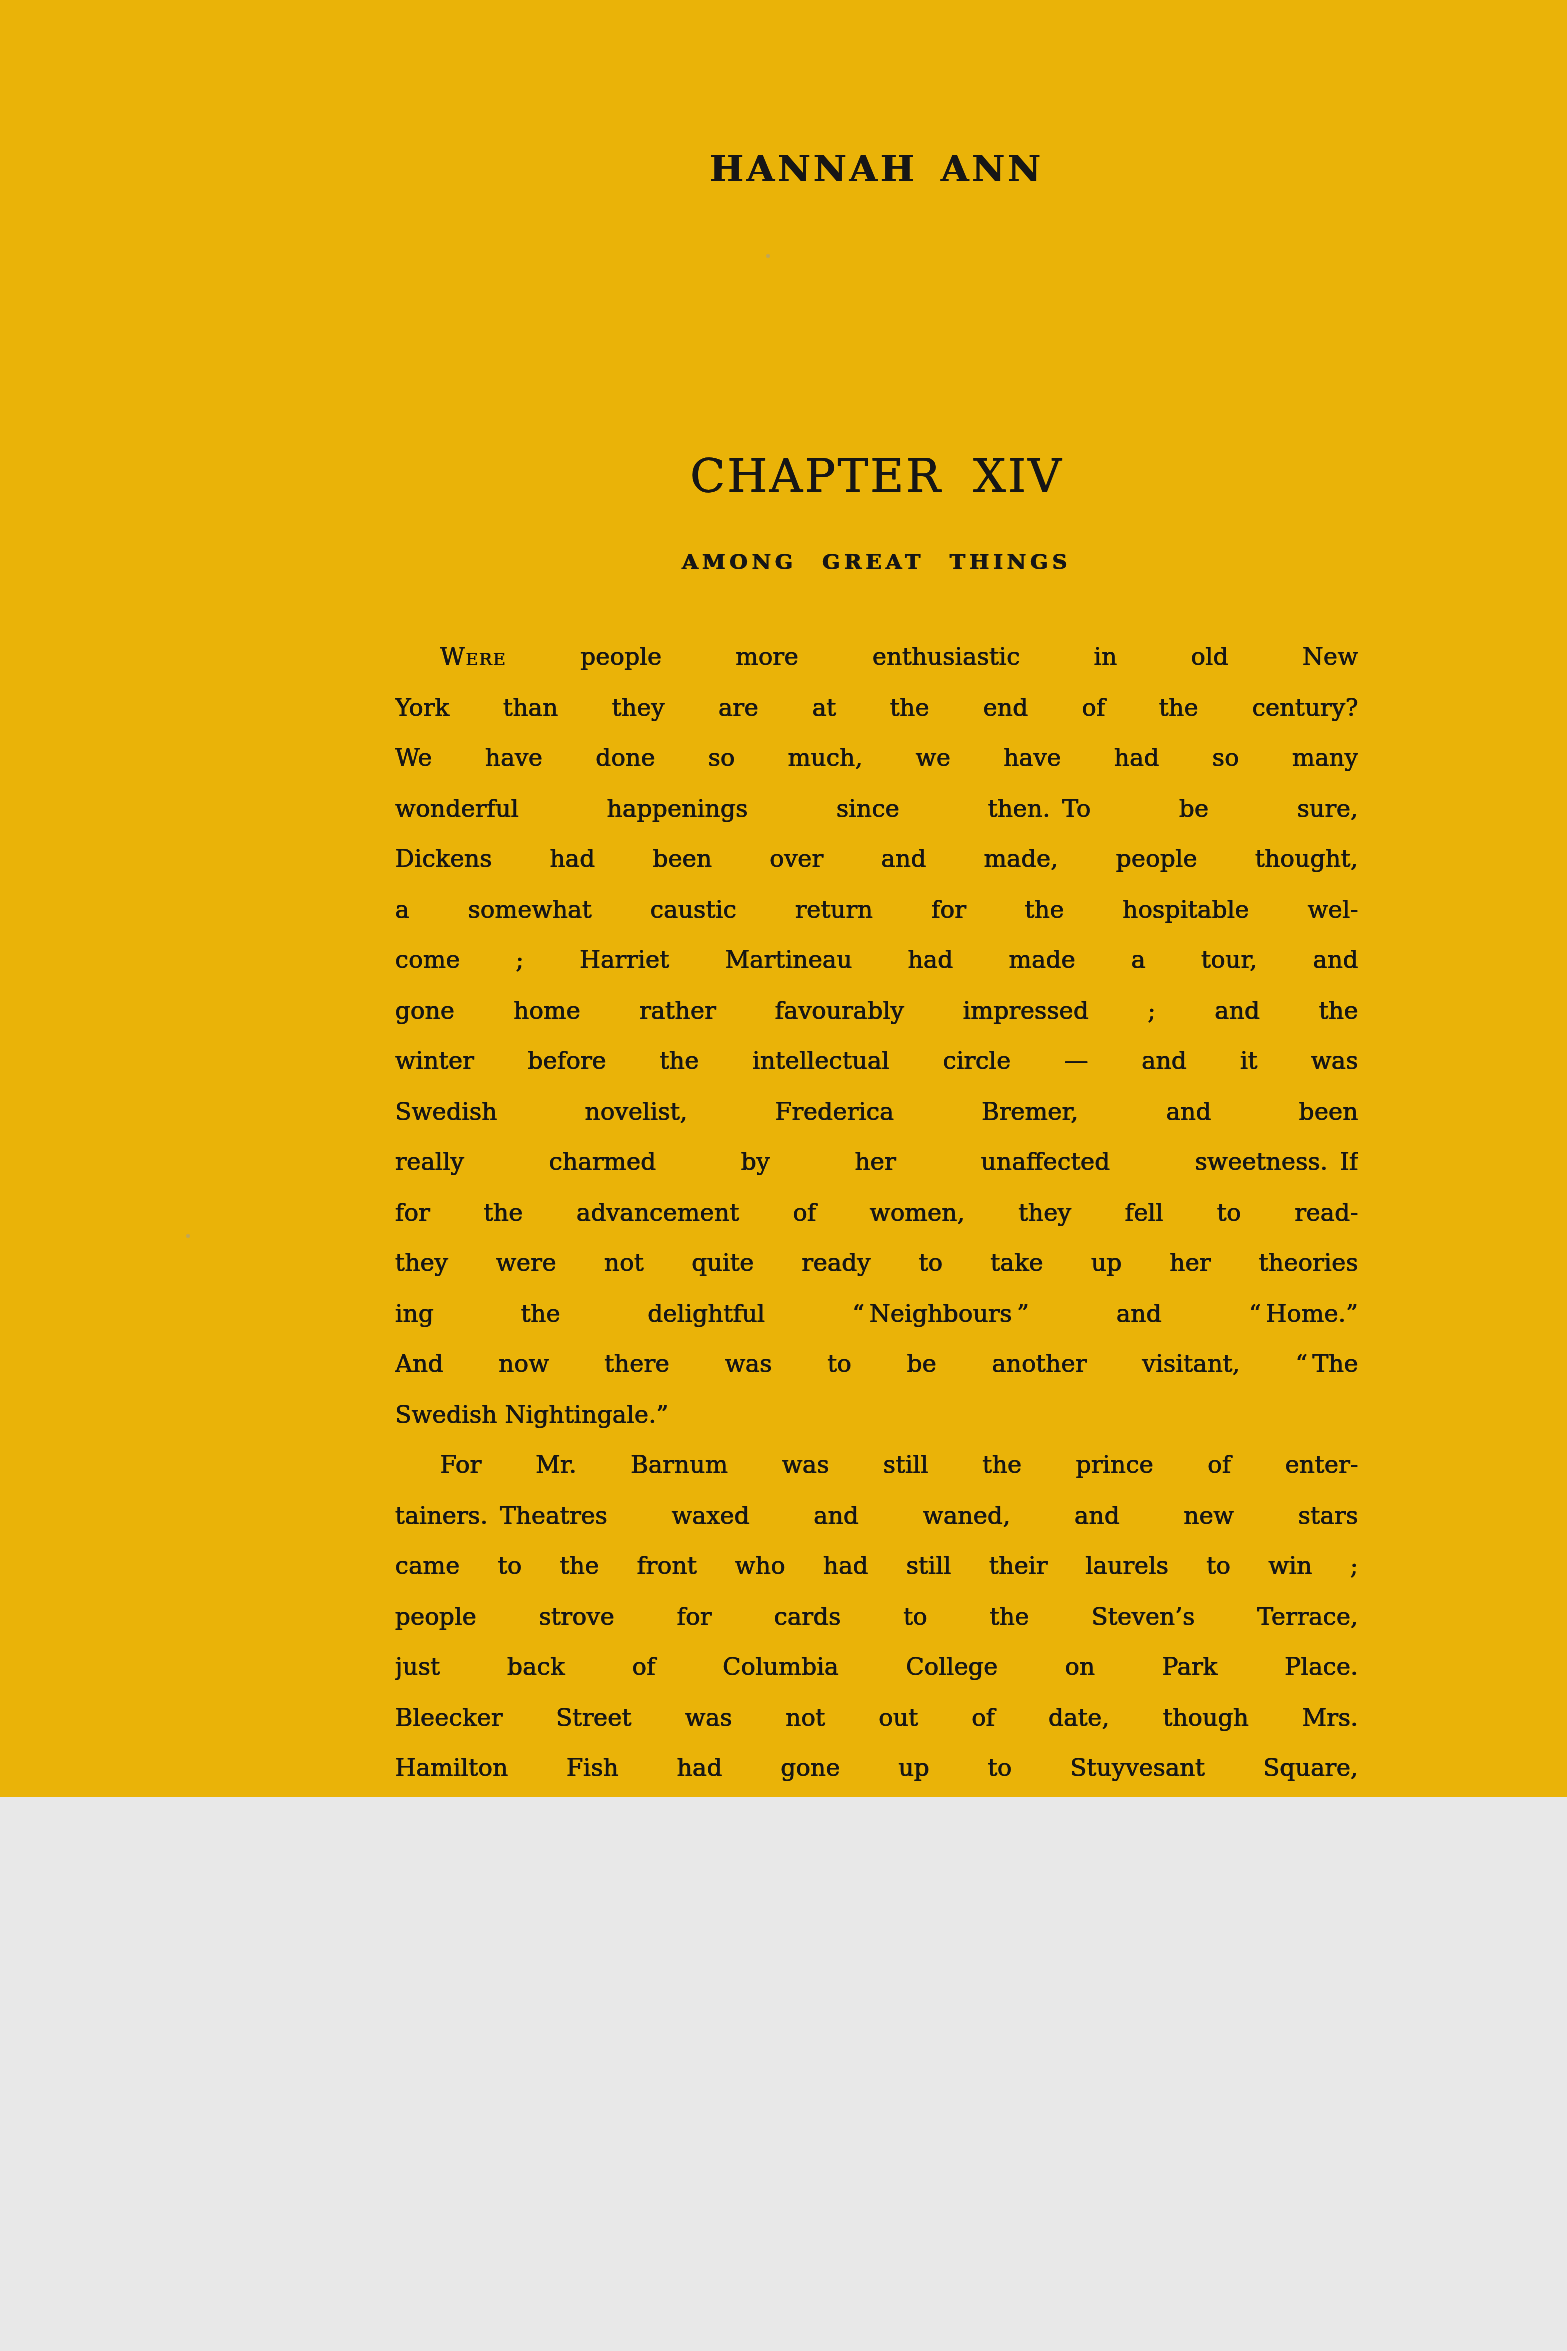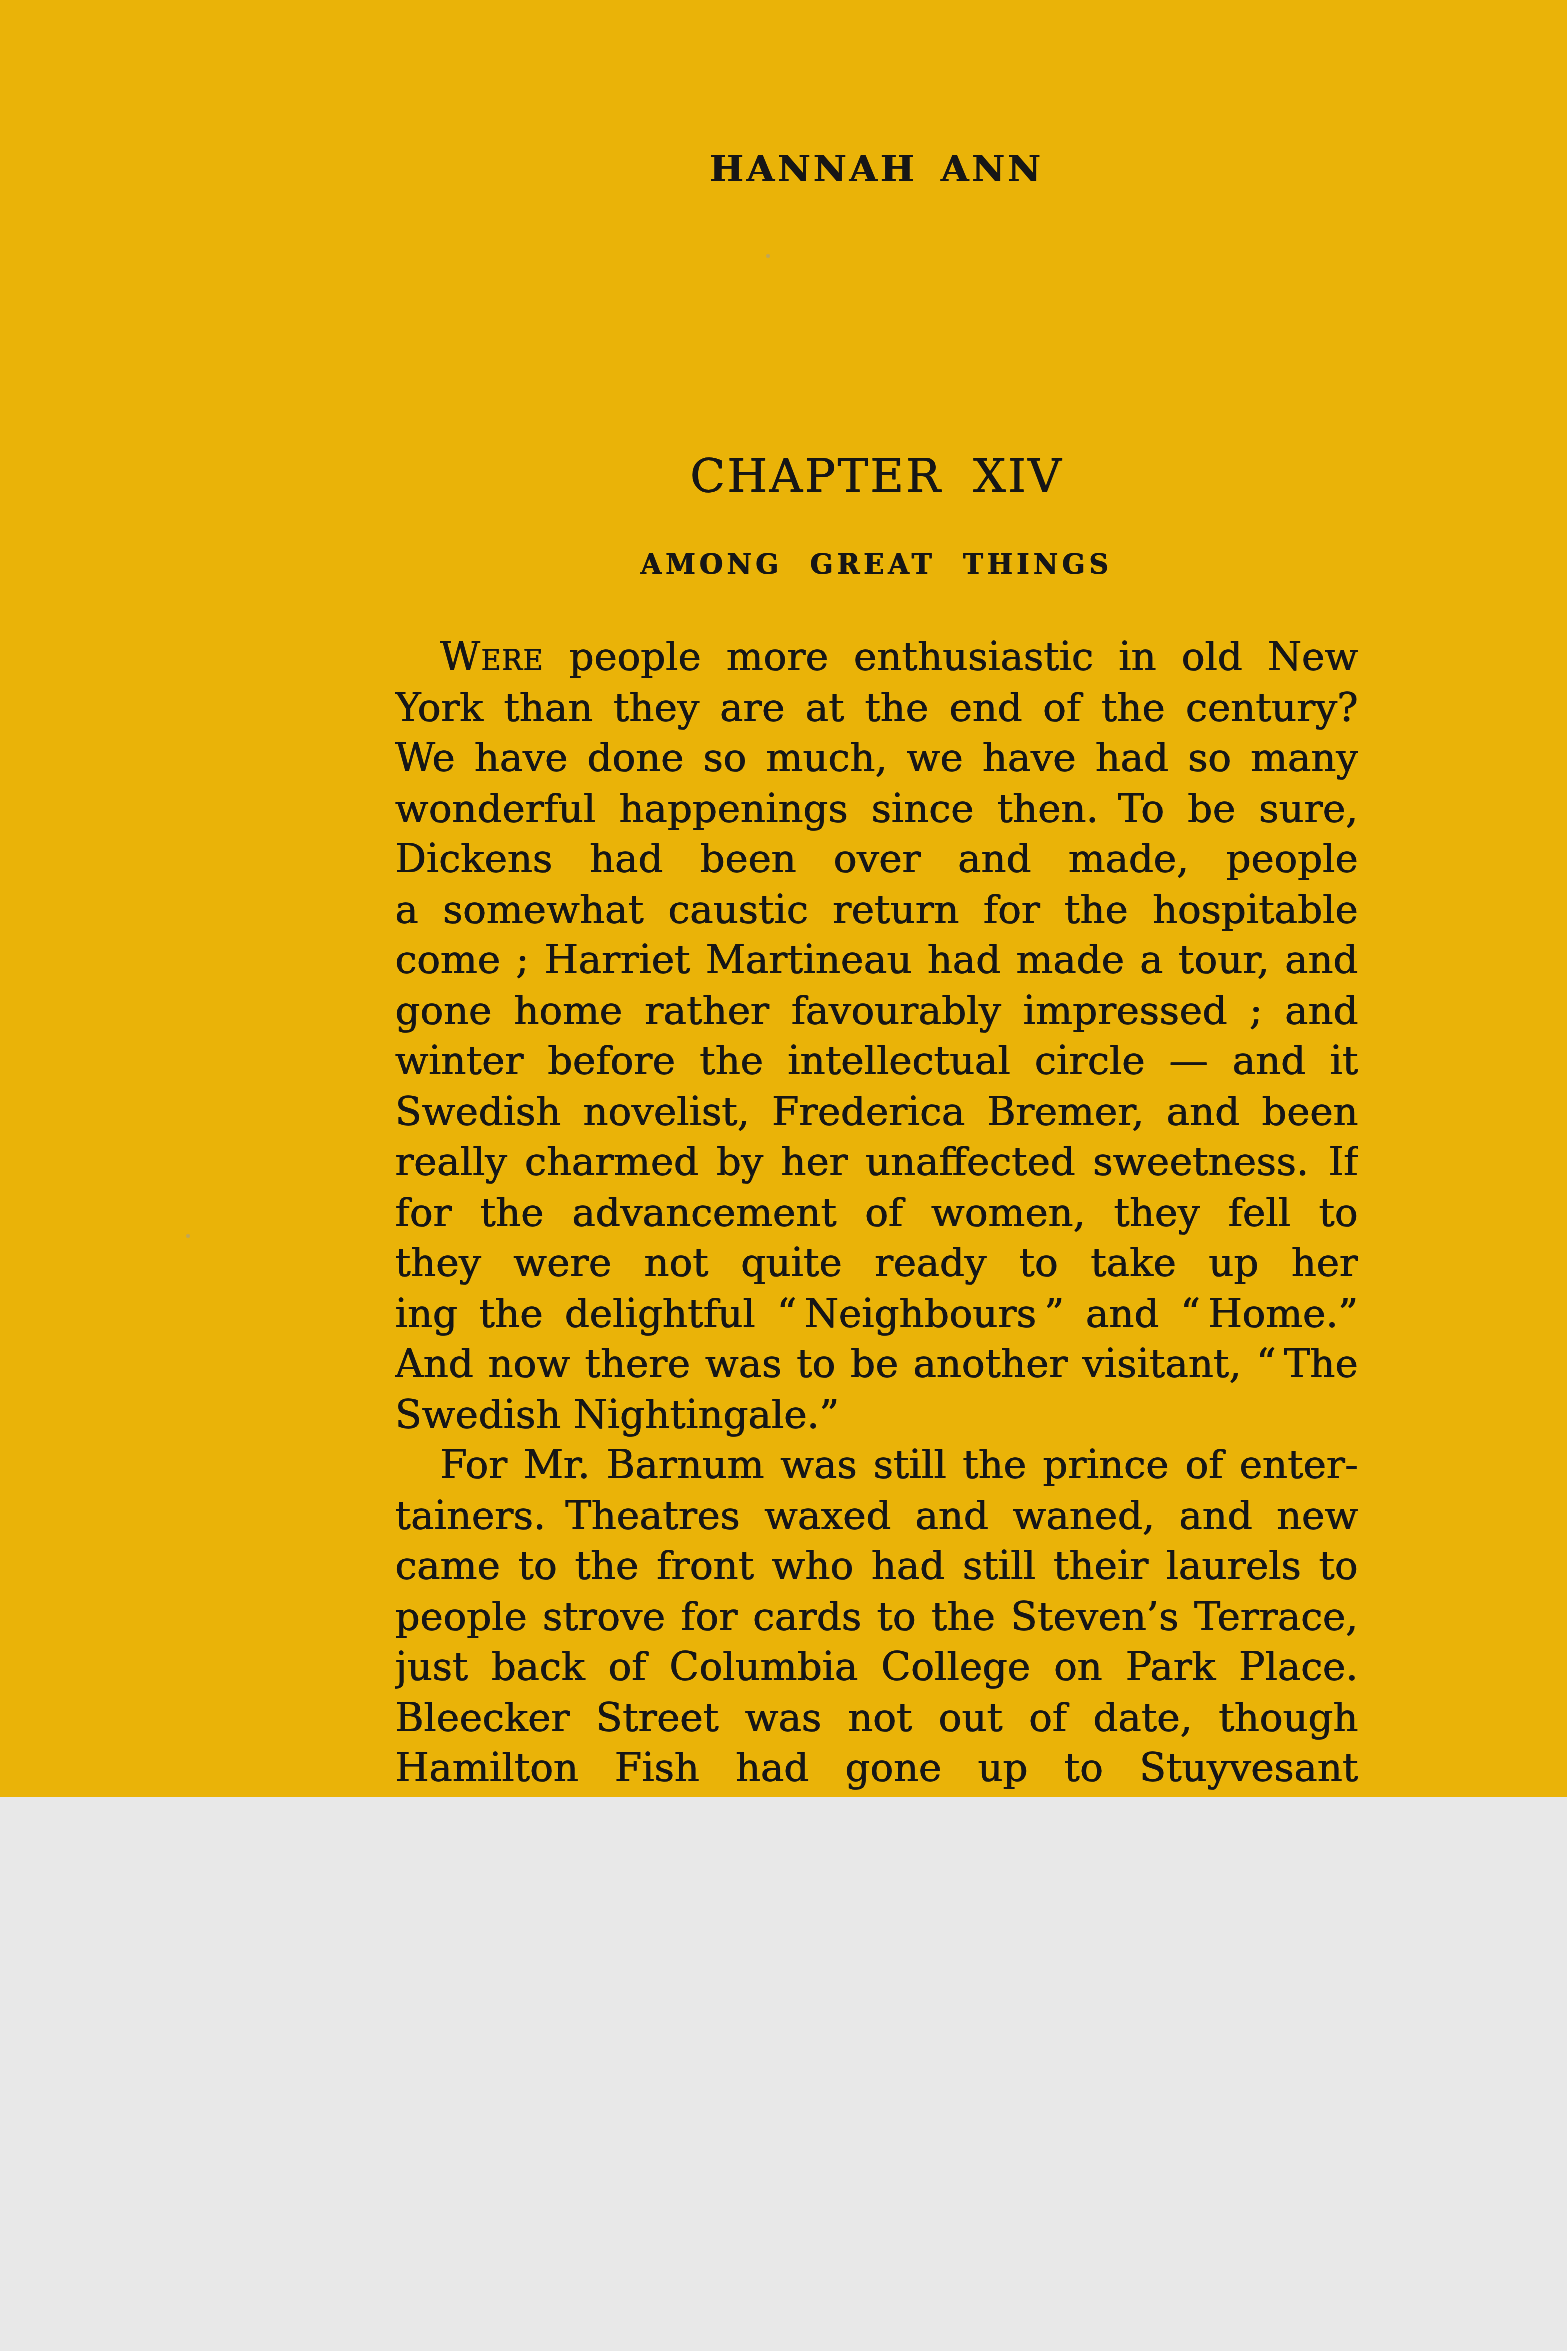--- a/index.html
+++ b/index.html
@@ -46,36 +46,36 @@
     word-spacing: 14px;
     line-height: 1;
   }
 
   .chapter-subtitle {
     position: absolute;
     left: 395px;
     width: 963px;
     top: 551px;
     text-align: center;
-    font-size: 27px;
+    font-size: 21px;
     font-weight: bold;
     letter-spacing: 4px;
     word-spacing: 14px;
     line-height: 1;
   }
 
   .body-text {
     position: absolute;
     left: 395px;
     top: 632px;
     width: 963px;
   }
 
   .text-line {
-    font-size: 39px;
+    font-size: 24px;
     line-height: 50.5px;
     height: 50.5px;
     overflow: hidden;
     text-align: justify;
     text-align-last: justify;
     white-space: pre-wrap;
   }
   .text-line.para-end {
     text-align-last: left;
   }

